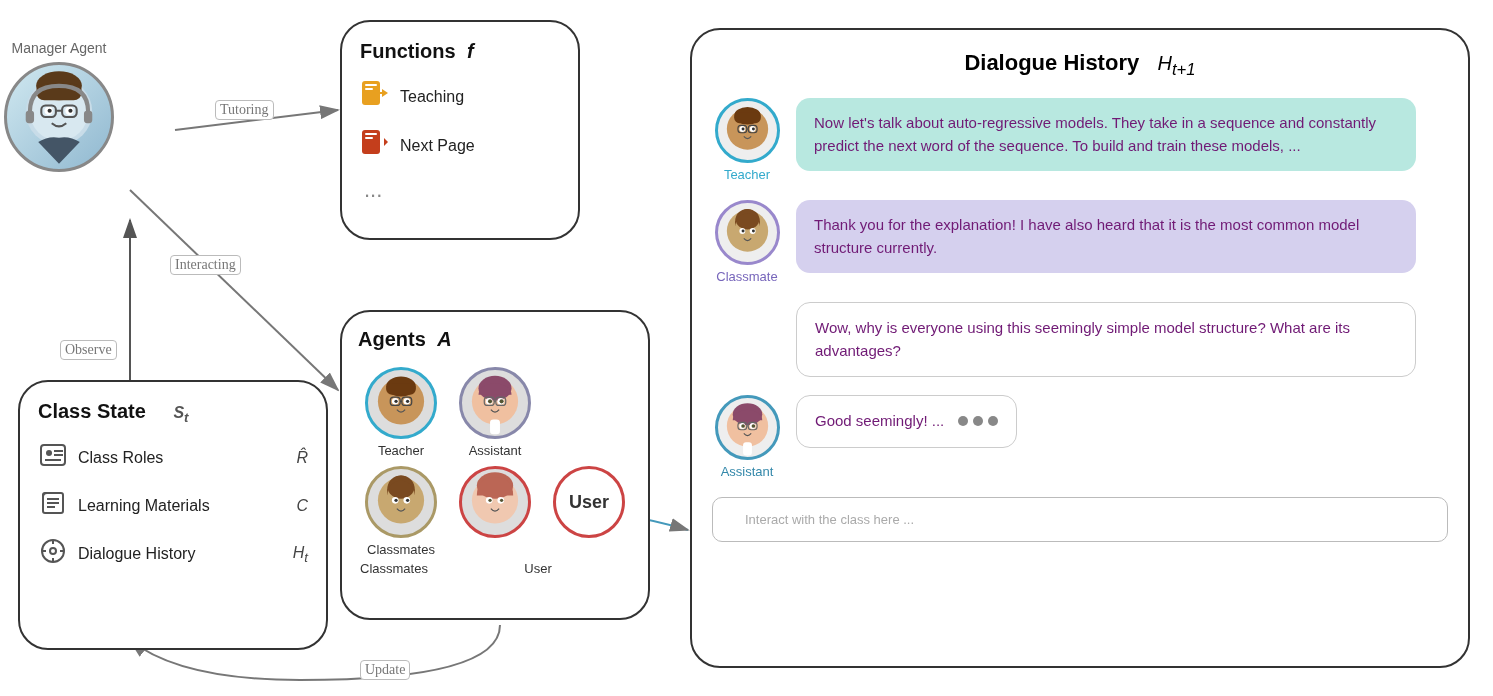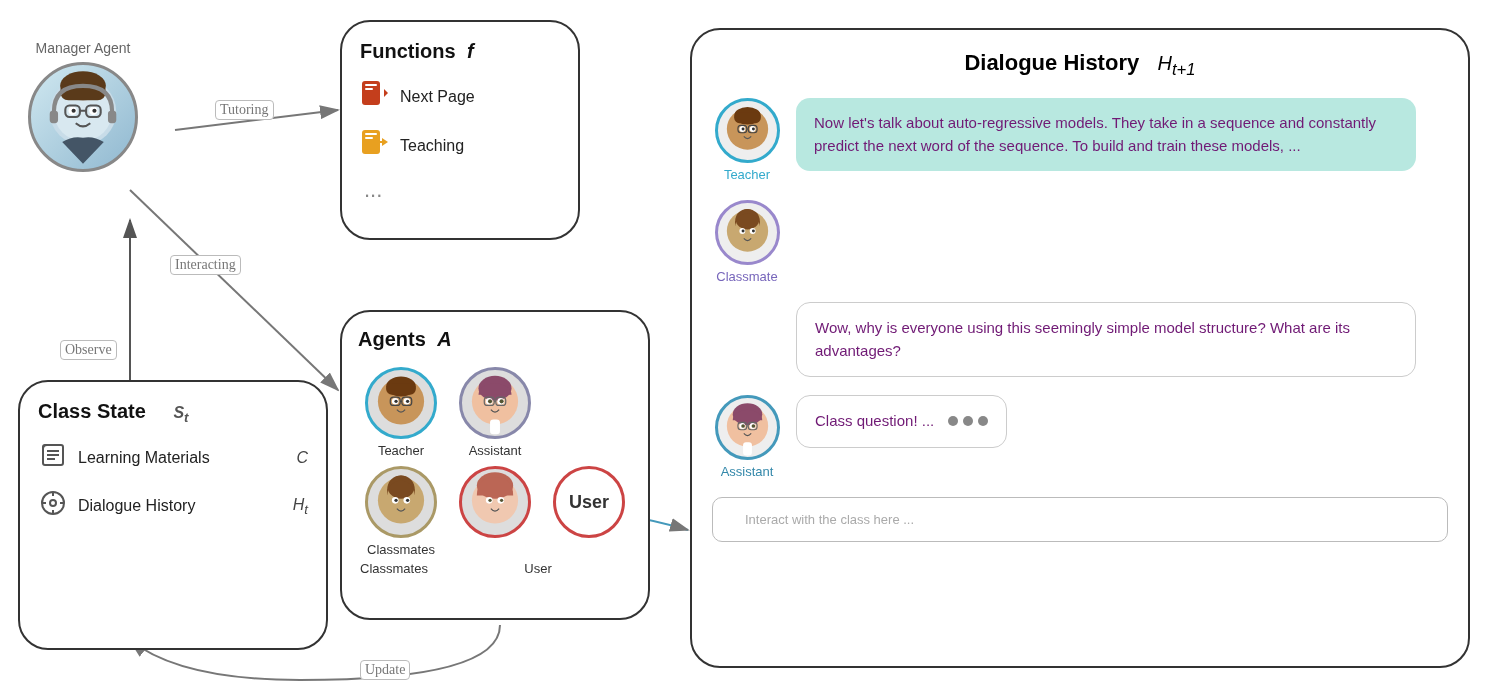--- a/index.html
+++ b/index.html
@@ -238,21 +238,21 @@
       padding: 14px 32px;
       font-size: 13px;
       color: #aaa;
       background: white;
       width: 100%;
     }
 
     
     .manager-agent {
       position: absolute;
-      left: 28px;
+      left: 4px;
       top: 40px;
       display: flex;
       flex-direction: column;
       align-items: center;
     }
 
     .manager-label {
       font-size: 14px;
       color: #666;
       margin-bottom: 6px;
@@ -377,51 +377,64 @@
     </div>
   </div>
 
   <div class="box functions-box">
     <div class="box-title">
       <span>Functions</span>
       <span style="font-style:italic;margin-left:6px;">f</span>
     </div>
     <div class="functions-item">
       <span class="icon" style="font-size:26px;margin-right:12px;">
+        <svg width="28" height="28" viewBox="0 0 28 28">
+            <rect x="2" y="2" width="18" height="24" rx="3" fill="#e8a020"></rect>
+            <rect x="5" y="5" width="12" height="2" rx="1" fill="white"></rect>
+            <rect x="5" y="9" width="8" height="2" rx="1" fill="white"></rect>
+            <polygon points="22,10 28,14 22,18" fill="#e8a020"></polygon>
+            <line x1="20" y1="14" x2="22" y2="14" stroke="#e8a020" stroke-width="2"></line>
+          </svg>
+      </span>
+      <span>Teaching</span>
+    </div>
+    <div class="functions-item">
+      <span class="icon" style="font-size:26px;margin-right:12px;">
         
         <svg width="28" height="28" viewBox="0 0 28 28">
             <rect x="2" y="2" width="18" height="24" rx="3" fill="#c43e1c"></rect>
             <rect x="5" y="5" width="12" height="2" rx="1" fill="white"></rect>
             <rect x="5" y="9" width="8" height="2" rx="1" fill="white"></rect>
             <polygon points="24,10 28,14 24,18" fill="#c43e1c"></polygon>
           </svg>
       </span>
       <span>Next Page</span>
     </div>
     <div class="functions-item">
-      <span class="icon" style="font-size:26px;margin-right:12px;">
-        <svg width="28" height="28" viewBox="0 0 28 28">
-            <rect x="2" y="2" width="18" height="24" rx="3" fill="#e8a020"></rect>
-            <rect x="5" y="5" width="12" height="2" rx="1" fill="white"></rect>
-            <rect x="5" y="9" width="8" height="2" rx="1" fill="white"></rect>
-            <polygon points="22,10 28,14 22,18" fill="#e8a020"></polygon>
-            <line x1="20" y1="14" x2="22" y2="14" stroke="#e8a020" stroke-width="2"></line>
-          </svg>
-      </span>
-      <span>Teaching</span>
-    </div>
-    <div class="functions-item">
       <span style="font-size:22px;color:#888;margin-left:4px;">...</span>
     </div>
   </div>
 
   <div class="box class-state-box">
     <div class="box-title">
       <span>Class State</span>
       <span style="font-style:italic;font-size:16px;margin-left:22px;color:#555;">S<sub>t</sub></span>
+    </div>
+    <div class="class-state-item">
+      <span class="icon">
+        <svg width="28" height="28" viewBox="0 0 28 28">
+            <rect x="2" y="4" width="24" height="20" rx="3" fill="none" stroke="#555" stroke-width="2"></rect>
+            <circle cx="10" cy="12" r="3" fill="#555"></circle>
+            <line x1="15" y1="10" x2="24" y2="10" stroke="#555" stroke-width="2"></line>
+            <line x1="15" y1="14" x2="24" y2="14" stroke="#555" stroke-width="2"></line>
+            <line x1="6" y1="19" x2="22" y2="19" stroke="#555" stroke-width="2"></line>
+          </svg>
+      </span>
+      <span class="label">Class Roles</span>
+      <span class="math" style="font-style:italic;">R̂</span>
     </div>
     <div class="class-state-item">
       <span class="icon">
         <svg width="28" height="28" viewBox="0 0 28 28">
             <rect x="4" y="4" width="20" height="20" rx="2" fill="none" stroke="#555" stroke-width="2"></rect>
             <line x1="8" y1="10" x2="20" y2="10" stroke="#555" stroke-width="2"></line>
             <line x1="8" y1="14" x2="20" y2="14" stroke="#555" stroke-width="2"></line>
             <line x1="8" y1="18" x2="16" y2="18" stroke="#555" stroke-width="2"></line>
             <path d="M 4 8 Q 4 4 8 4" stroke="#555" stroke-width="2" fill="none"></path>
           </svg>
@@ -575,20 +588,23 @@
             <ellipse cx="40" cy="22" rx="16" ry="14" fill="#7a4a20"></ellipse>
             <path d="M 24 32 Q 24 16 40 14 Q 56 16 56 32 Q 58 26 56 20 Q 48 8 40 8 Q 32 8 24 20 Q 22 26 24 32Z" fill="#7a4a20"></path>
             <circle cx="33" cy="38" r="4" fill="#fff"></circle>
             <circle cx="47" cy="38" r="4" fill="#fff"></circle>
             <circle cx="34" cy="38" r="2" fill="#333"></circle>
             <circle cx="48" cy="38" r="2" fill="#333"></circle>
             <path d="M 35 48 Q 40 54 45 48" stroke="#555" stroke-width="1.5" fill="none"></path>
           </svg>
         </div>
         <span class="chat-name classmate-name">Classmate</span>
+      </div>
+      <div class="chat-bubble bubble-purple">
+        <span>Thank you for the explanation! I have also heard that it is the most common model structure currently.</span>
       </div>
     </div>
 
     <div class="chat-message" style="margin-left:84px;">
       <div class="chat-bubble bubble-white">
         <span>Wow, why is everyone using this seemingly simple model structure? What are its advantages?</span>
       </div>
     </div>
 
     <div class="chat-message">
@@ -605,21 +621,21 @@
             <rect x="27" y="33" width="12" height="10" rx="4" fill="none" stroke="#666" stroke-width="1.5"></rect>
             <rect x="41" y="33" width="12" height="10" rx="4" fill="none" stroke="#666" stroke-width="1.5"></rect>
             <line x1="39" y1="38" x2="41" y2="38" stroke="#666" stroke-width="1.5"></line>
             <path d="M 35 48 Q 40 54 45 48" stroke="#555" stroke-width="1.5" fill="none"></path>
             <rect x="34" y="60" width="12" height="18" rx="4" fill="#ffffff"></rect>
           </svg>
         </div>
         <span class="chat-name assistant-name">Assistant</span>
       </div>
       <div class="chat-bubble bubble-typing" style="display:flex;align-items:center;">
-        <span>Class question! ...</span>
+        <span>Good seemingly! ...</span>
         <div class="typing-dots">
           <div class="typing-dot"></div>
           <div class="typing-dot"></div>
           <div class="typing-dot"></div>
         </div>
       </div>
     </div>
 
     <div class="input-bar">
       <span style="color:#aaa;">Interact with the class here ...</span>

